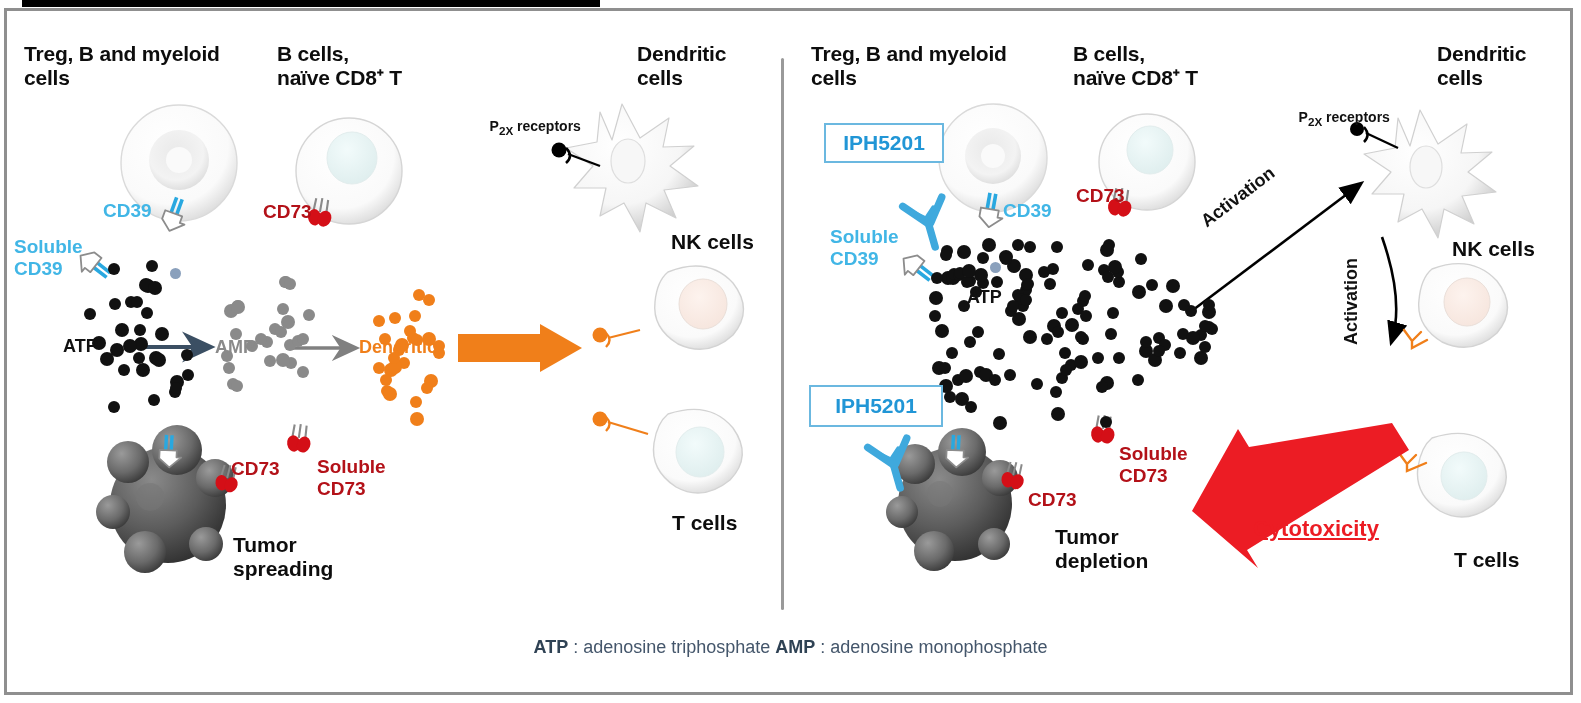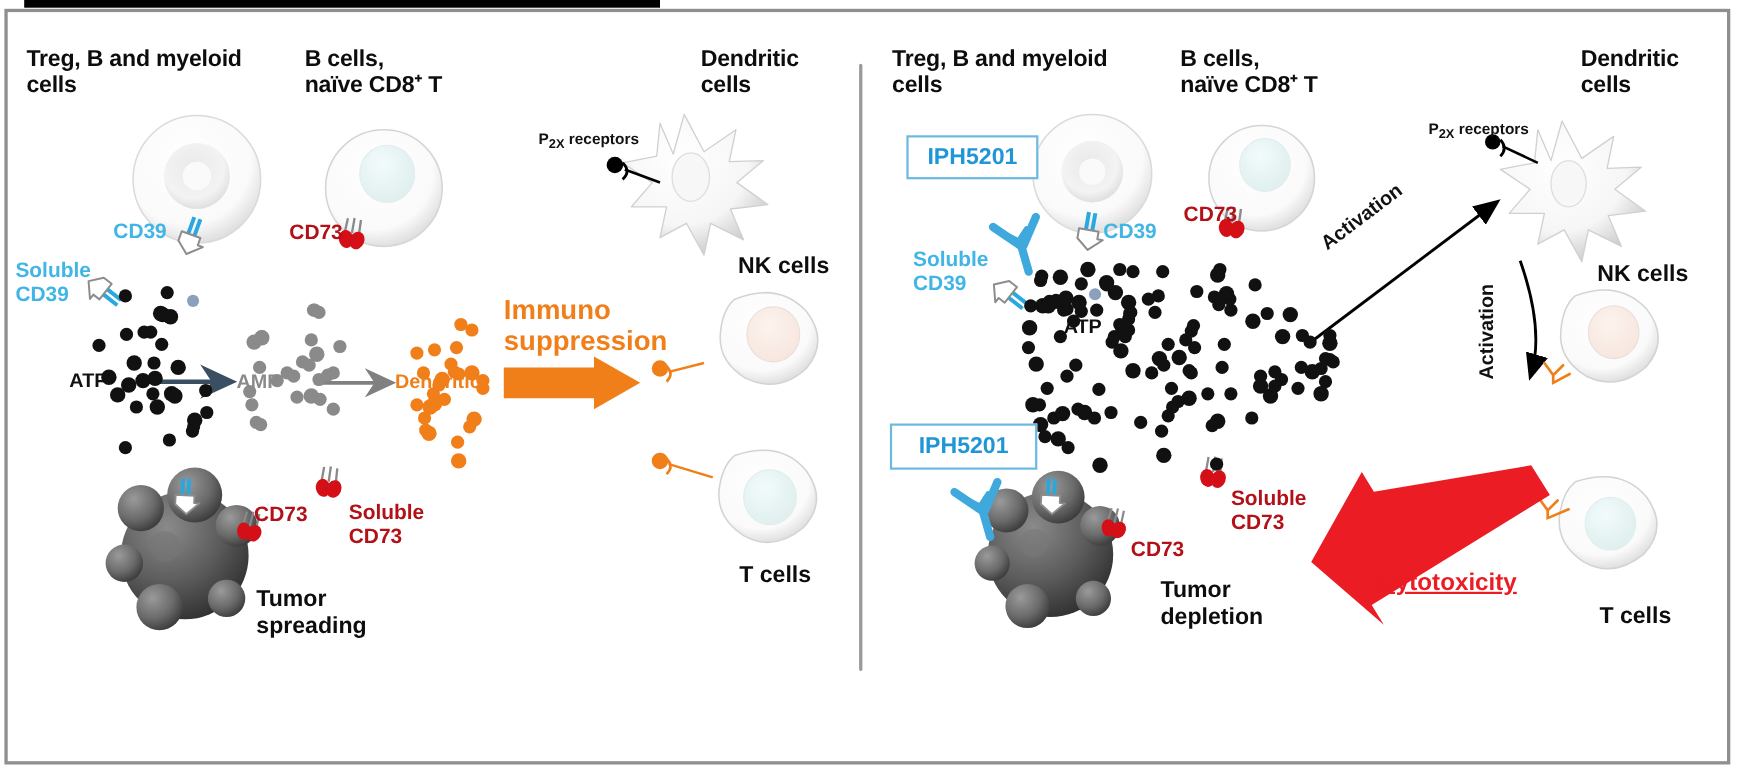--- a/index.html
+++ b/index.html
@@ -459,22 +459,20 @@
 CD73</div>
 
   <div class="lbl atp" style="left:63px;top:336px;">ATP</div>
   <div class="lbl amp" style="left:215px;top:337px;">AMP</div>
   <div class="lbl adeno" style="left:359px;top:337px;">Dendritic</div>
 
   <div class="lbl recp" style="left:474px;top:102px;">
     <span>P</span><sub>2X</sub><span> receptors</span>
   </div>
 
-  <div class="lbl immuno" style="left:458px;top:268px;">Immuno
-suppression</div>
   <div class="lbl cellname" style="left:233px;top:533px;">Tumor
 spreading</div>
 
   <div class="lbl hdr" style="left:811px;top:42px;">Treg, B and myeloid
 cells</div>
   <div class="lbl hdr" style="left:1073px;top:42px;">B cells,
 naïve CD8⁺ T</div>
   <div class="lbl hdr" style="left:1437px;top:42px;">Dendritic
 cells</div>
   <div class="lbl cellname" style="left:1452px;top:237px;">NK cells</div>
@@ -497,13 +495,16 @@
     <span>P</span><sub>2X</sub><span> receptors</span>
   </div>
 
   <div class="lbl activ" style="left:1197px;top:215px;transform:rotate(-37deg);transform-origin:left top;">Activation</div>
   <div class="lbl activ" style="left:1341px;top:345px;transform:rotate(-90deg);transform-origin:left top;">Activation</div>
   <div class="lbl cyto" style="left:1253px;top:516px;text-decoration:underline;">Cytotoxicity</div>
 
   <div class="lbl cellname" style="left:1055px;top:525px;">Tumor
 depletion</div>
 
+  <div class="footer">
+    <b>ATP</b><span> : adenosine triphosphate  </span><b>AMP</b><span> : adenosine monophosphate</span>
+  </div>
 </div>
 
 </body></html>

